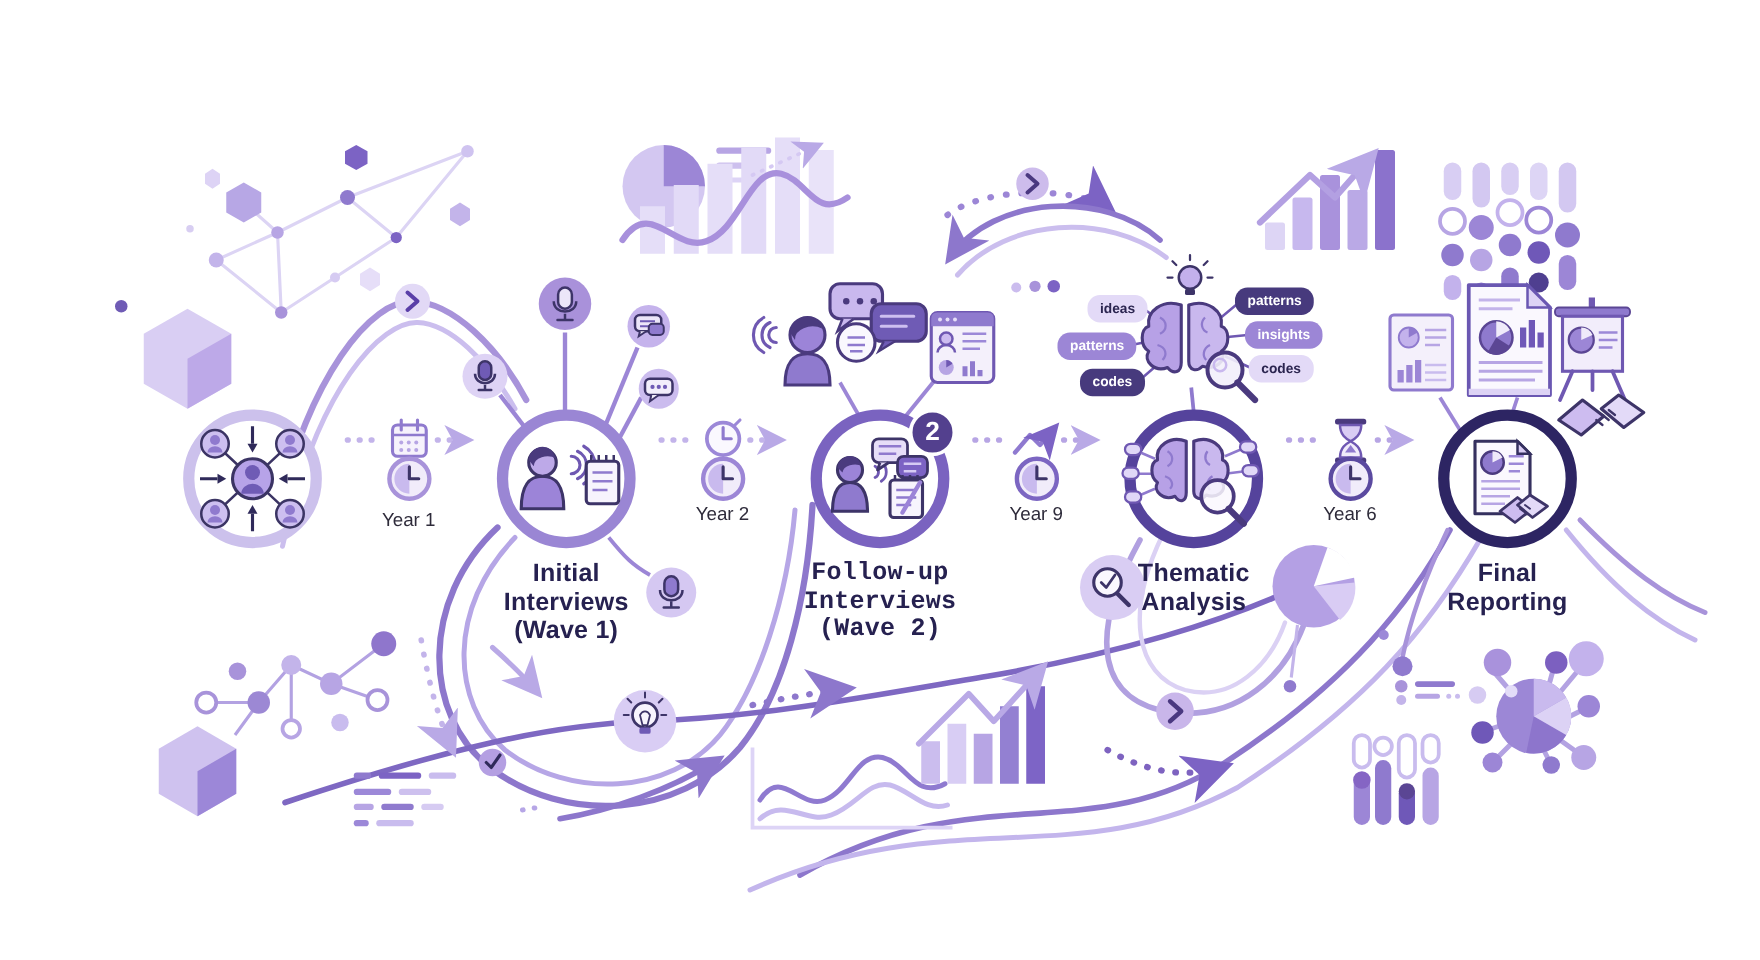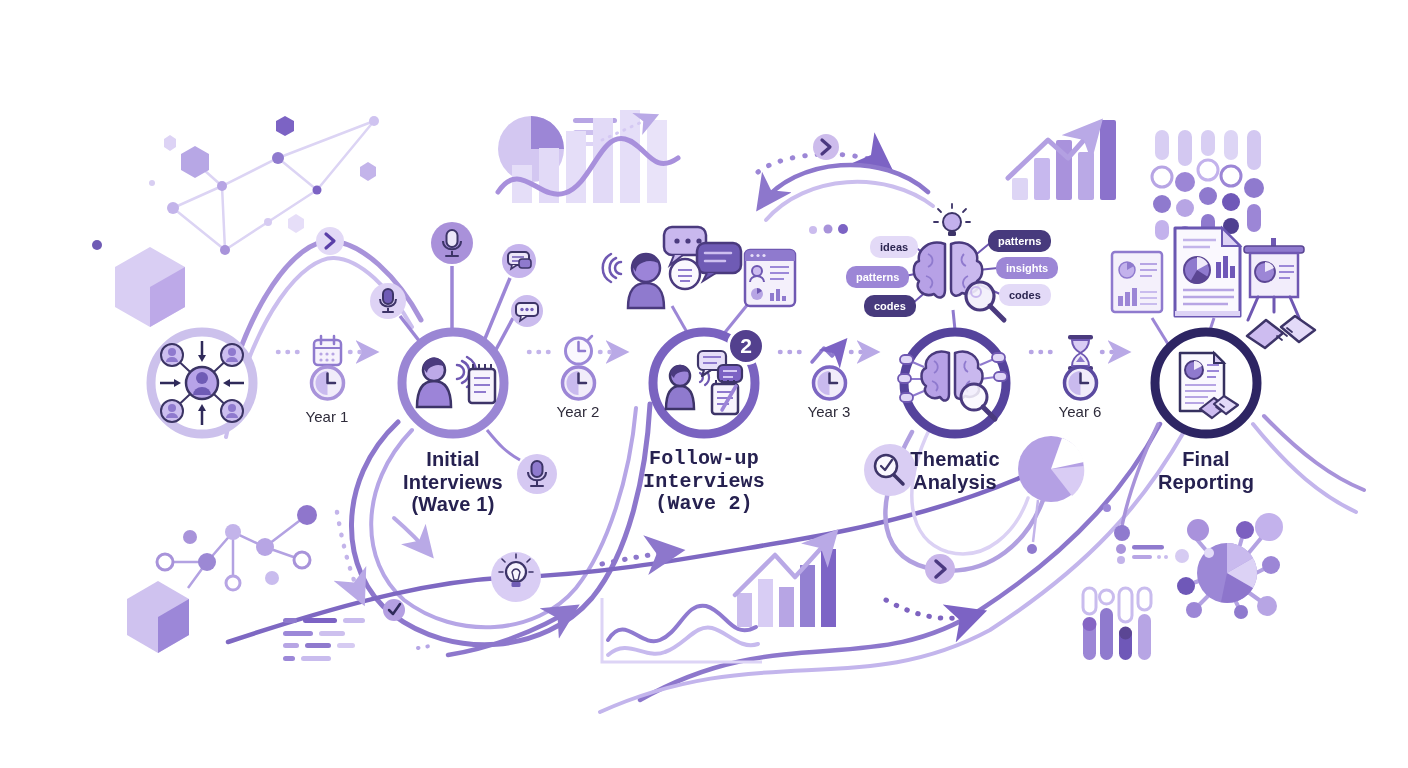--- a/index.html
+++ b/index.html
@@ -600,21 +600,21 @@
 <div class="stage-label" style="left:594px;top:448px;font-family:Liberation Mono, monospace;">Follow-up
 Interviews
 (Wave 2)</div>
 <div class="stage-label" style="left:845px;top:448px;">Thematic
 Analysis</div>
 <div class="stage-label" style="left:1096px;top:448px;">Final
 Reporting</div>
 
 <div class="year-label" style="left:282px;top:408px;">Year 1</div>
 <div class="year-label" style="left:533px;top:403px;">Year 2</div>
-<div class="year-label" style="left:784px;top:403px;">Year 3</div>
+<div class="year-label" style="left:784px;top:403px;">Year 9</div>
 <div class="year-label" style="left:1035px;top:403px;">Year 6</div>
 
 <div class="badge">2</div>
 
 <div class="pill light" style="left:870px;top:236px;">ideas</div>
 <div class="pill medium" style="left:846px;top:266px;">patterns</div>
 <div class="pill dark" style="left:864px;top:295px;">codes</div>
 <div class="pill dark" style="left:988px;top:230px;">patterns</div>
 <div class="pill medium" style="left:996px;top:257px;">insights</div>
 <div class="pill light" style="left:999px;top:284px;">codes</div>

